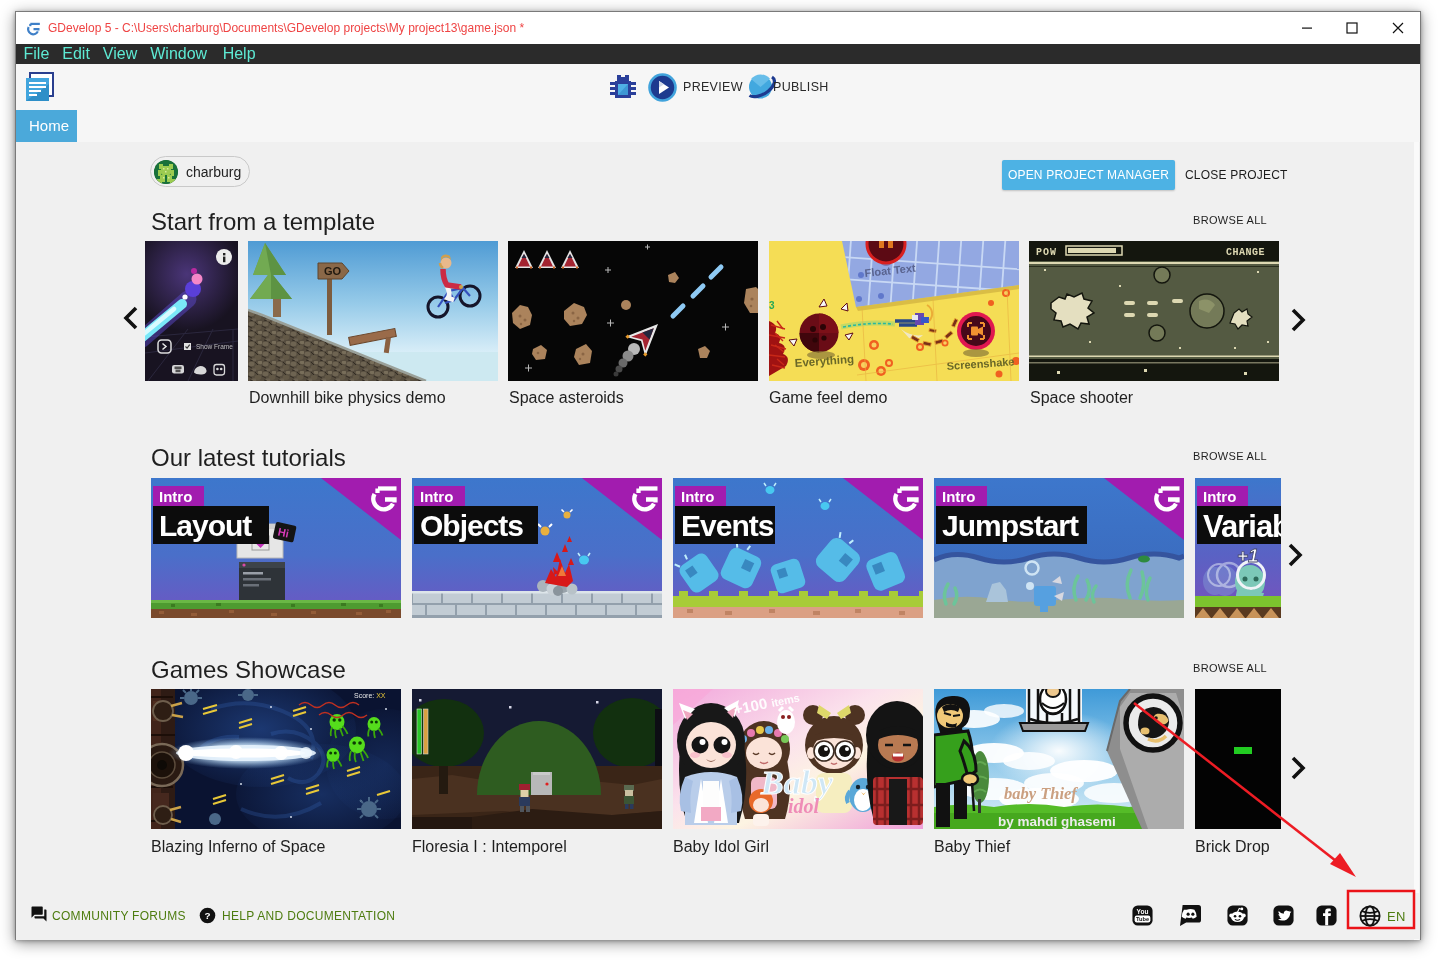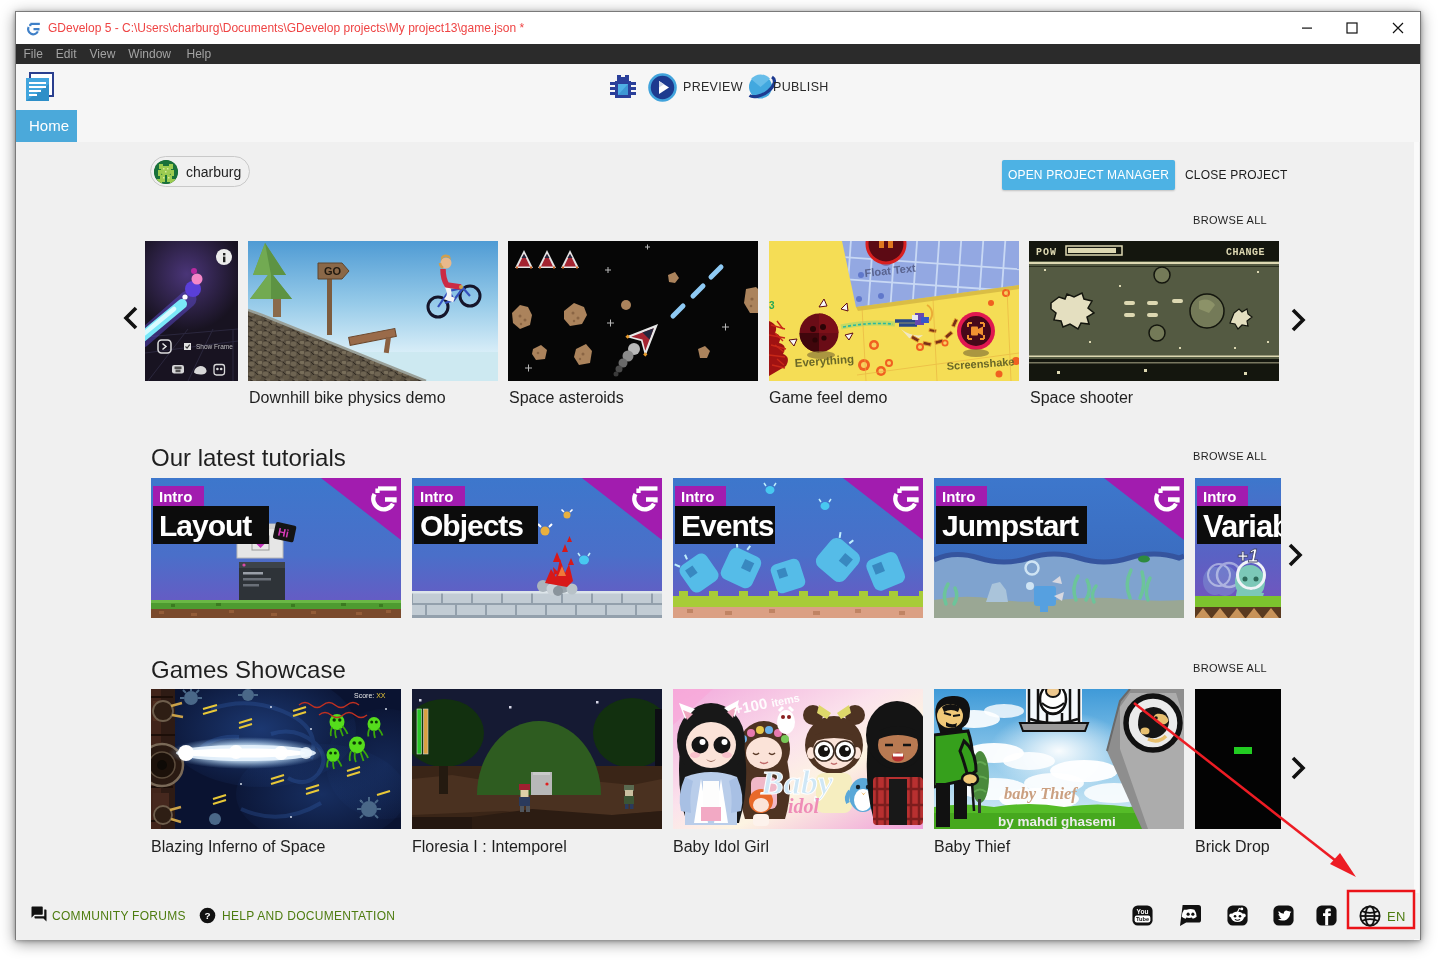--- a/index.html
+++ b/index.html
@@ -4,21 +4,21 @@
 <style>
 * { margin:0; padding:0; box-sizing:border-box; }
 html,body { width:1454px; height:963px; overflow:hidden; background:#f1f1f1; font-family:"Liberation Sans", sans-serif; }
 .stage { position:relative; width:1454px; height:963px; background:#ffffff; }
 .window { position:absolute; left:15px; top:11px; width:1406px; height:929px; background:#f0f0f0; border:1px solid #7a7a7a; box-shadow:0 3px 14px rgba(0,0,0,.42), 0 1px 4px rgba(0,0,0,.3); }
 .titlebar { position:absolute; left:0; top:0; width:100%; height:32px; background:#ffffff; }
 .title-logo { position:absolute; left:10px; top:9px; width:15px; height:15px; }
 .title-text { position:absolute; left:32px; top:0; height:32px; line-height:32px; font-size:12px; color:#ef4444; }
 .winbtn { position:absolute; top:0; height:32px; width:46px; }
 .menubar { position:absolute; left:0; top:32px; width:100%; height:20px; background:#2b2b2b; display:flex; align-items:center; padding-left:1px; }
-.menubar span { color:#a3a3a3; font-size:12px; padding:0 6.5px; }
+.menubar span { color:#5eead4; font-size:16px; padding:0 6.5px; }
 .toolbar { position:absolute; left:0; top:52px; width:100%; height:46px; background:#f6f6f6; }
 .tabrow { position:absolute; left:0; top:98px; width:100%; height:32px; background:#f6f6f6; }
 .hometab { position:absolute; left:0; top:0; width:61px; height:32px; background:#4ba9da; color:#fff; font-size:15px; line-height:32px; padding-left:13px; }
 .content { position:absolute; left:0; top:130px; width:100%; height:798px; background:#f0f0f0; overflow:hidden; }
 .scrollstrip { position:absolute; right:1px; top:130px; width:5px; height:798px; background:#fafafa; }
 .chip { position:absolute; left:134px; top:144px; width:100px; height:31px; border:1px solid #c9c9c9; border-radius:16px; background:#f0f0f0; }
 .chip .av { position:absolute; left:3px; top:3px; width:24px; height:24px; border-radius:50%; background:#1b6b36; overflow:hidden; }
 .chip .nm { position:absolute; left:35px; top:0; height:31px; line-height:30px; font-size:14px; color:#222; }
 .btn-open { position:absolute; left:986px; top:148px; width:173px; height:30px; background:#4db2e4; color:#fff; font-size:12px; text-align:center; line-height:30px; border-radius:2px; letter-spacing:.2px; box-shadow:0 1px 2px rgba(0,0,0,.2); white-space:nowrap; }
 .btn-close { position:absolute; left:1169px; top:148px; width:92px; height:30px; color:#1c1c1c; font-size:12px; text-align:center; line-height:30px; letter-spacing:.2px; white-space:nowrap; }
@@ -129,20 +129,21 @@
               <rect x="9" y="17" width="1.5" height="1.5"></rect>
               <rect x="14" y="17" width="1.5" height="1.5"></rect>
             </g>
         </svg>
       </div>
       <div class="nm">charburg</div>
     </div>
     <div class="btn-open">OPEN PROJECT MANAGER</div>
     <div class="btn-close">CLOSE PROJECT</div>
 
+    <div class="h1" style="left:135px;top:196px;">Start from a template</div>
     <div class="browse" style="left:1151px;top:202px;">BROWSE ALL</div>
     <div id="row-templates">
 
       <div class="card" style="left:129px;top:229px;width:93px;">
         <svg width="93" height="140" viewBox="157 0 93 140">
           <defs>
             <radialGradient id="t1glow" cx="0.45" cy="0.35" r="0.6">
               <stop offset="0" stop-color="#4a3578"></stop>
                 <stop offset="1" stop-color="#181321"></stop>
             </radialGradient>

